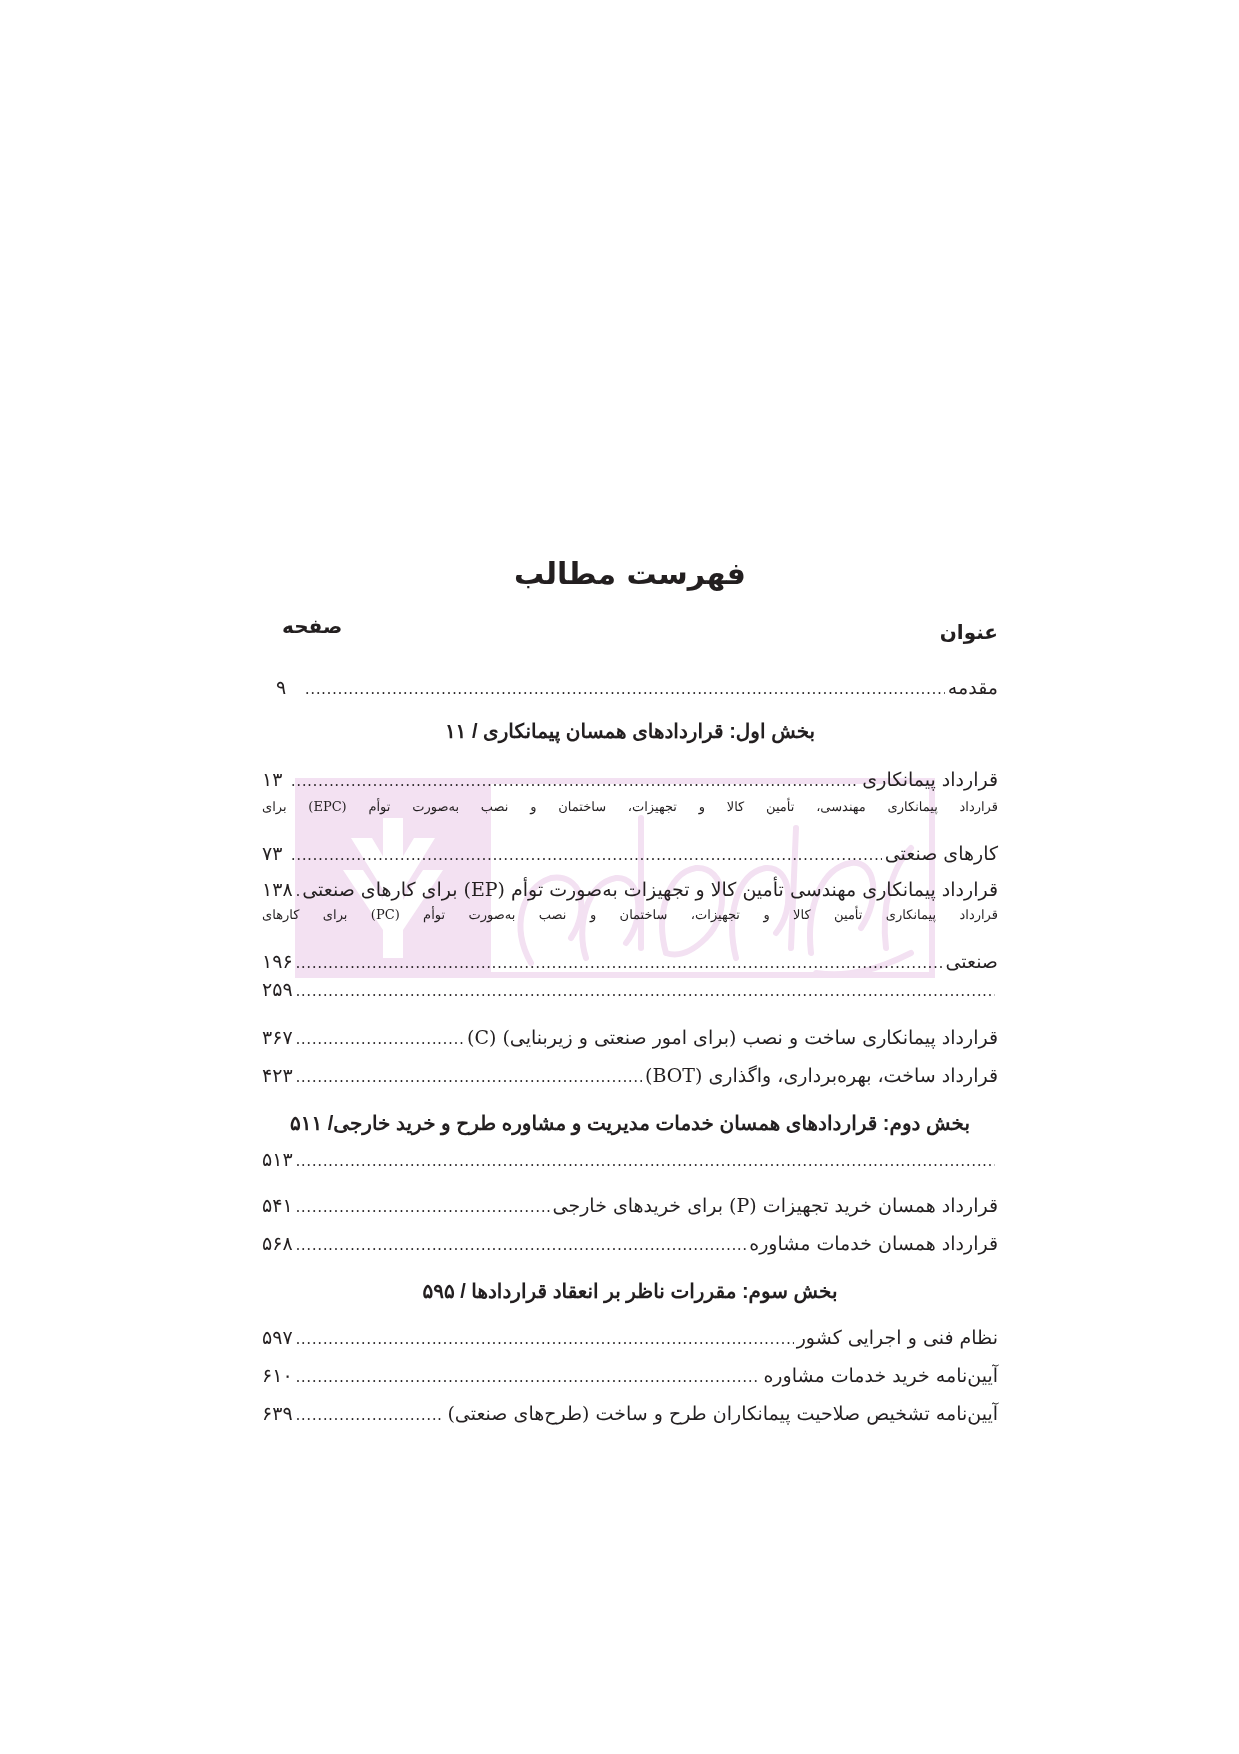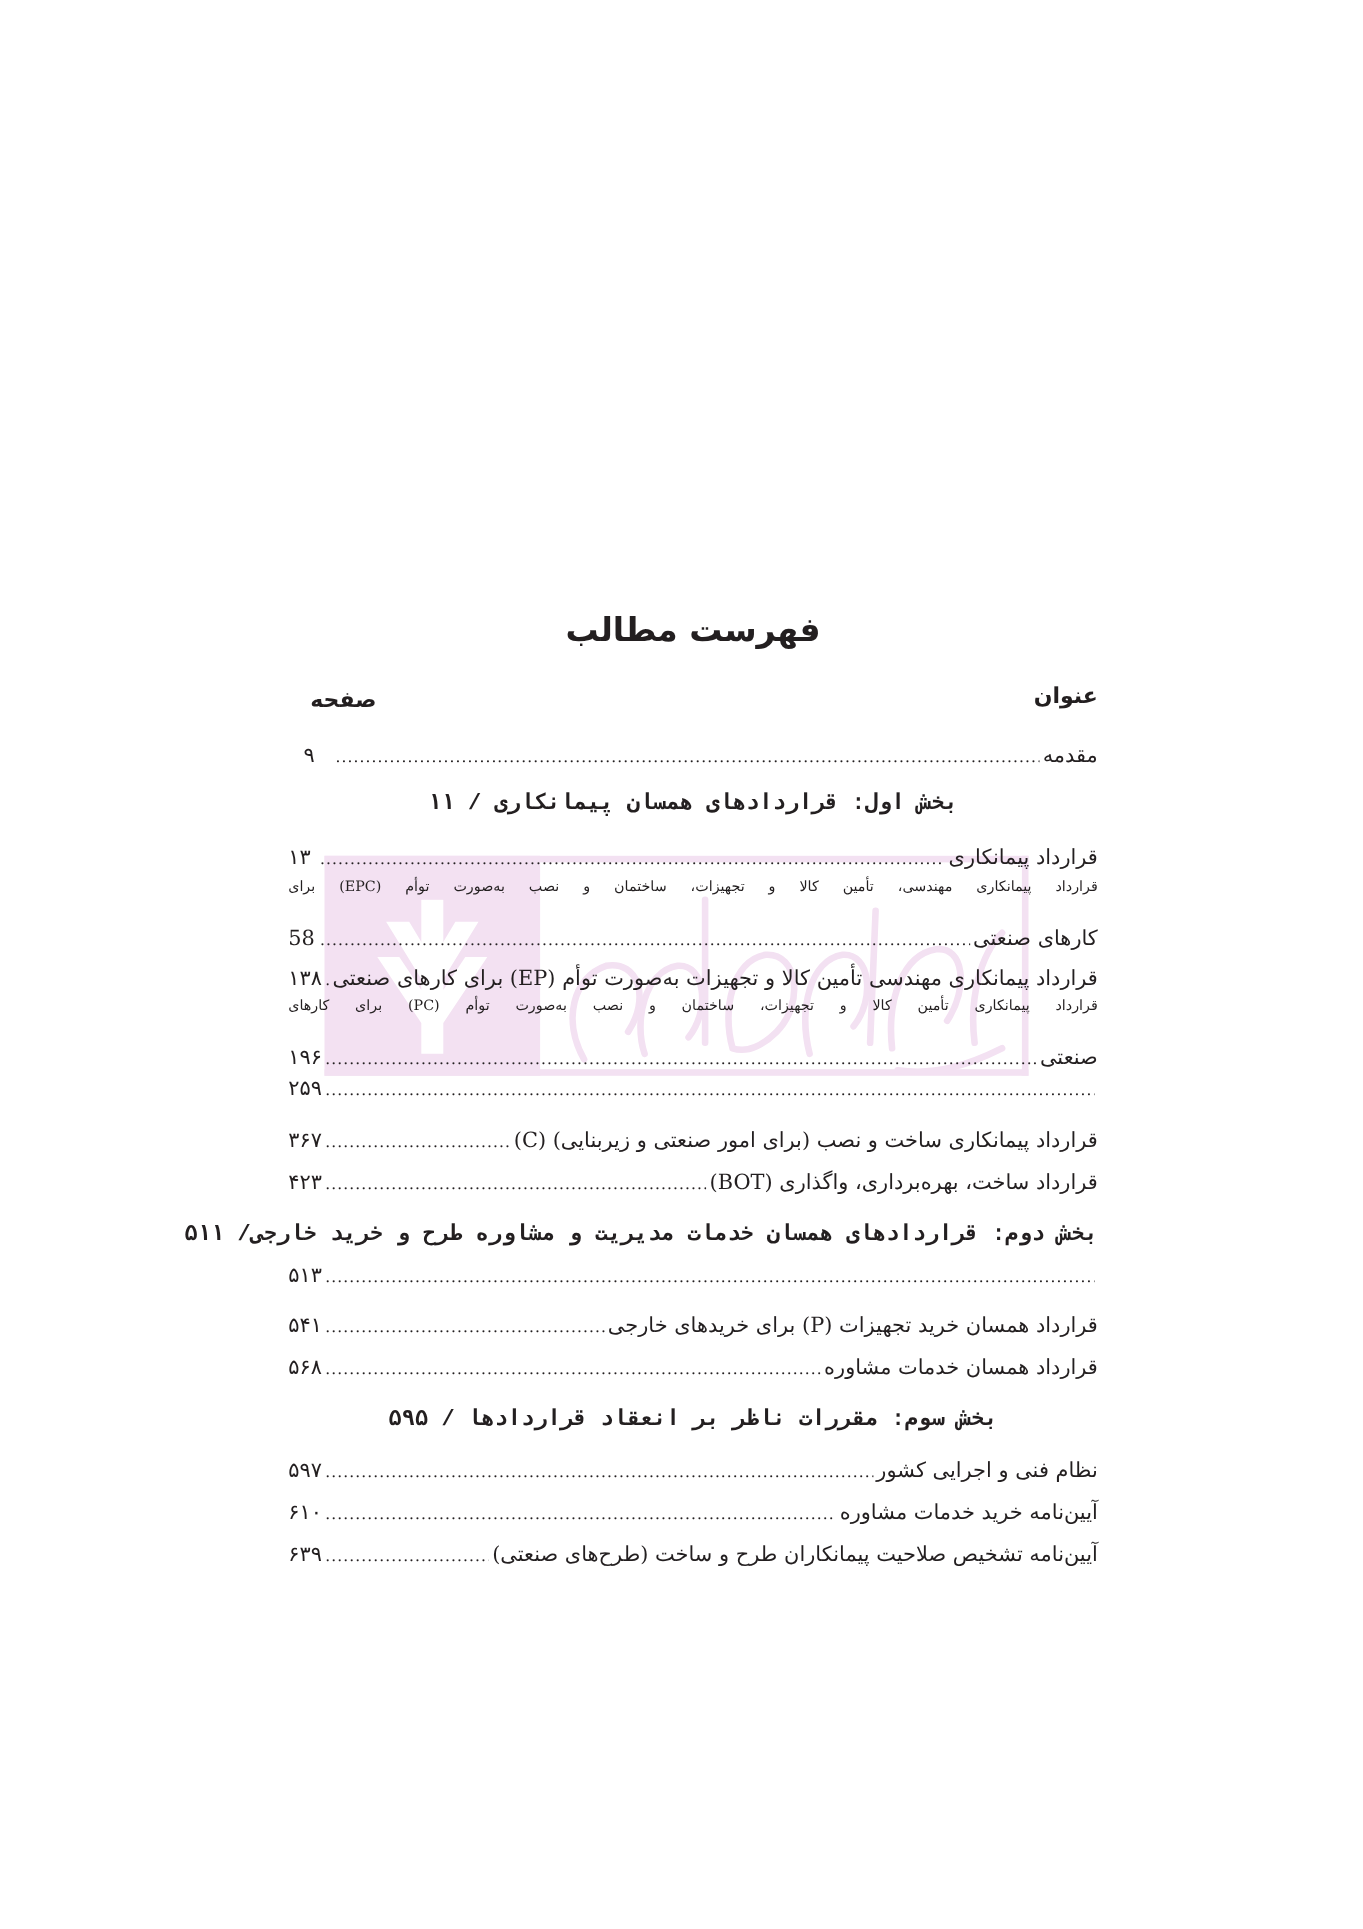--- a/index.html
+++ b/index.html
@@ -71,21 +71,21 @@
     .col-headers {
       position: absolute;
       top: 610px;
       left: 0; right: 0;
       height: 32px;
       font-family: "DejaVu Sans", sans-serif;
       font-weight: bold;
       font-size: 20px;
     }
     .col-title { position: absolute; right: 0; top: 0; margin-top: 10px; }
-    .col-page { position: absolute; left: 20px; top: 14px; }
+    .col-page { position: absolute; left: 20px; top: 4px; }
 
     .toc-row {
       position: absolute;
       left: 0; right: 0;
       height: 34px;
       display: flex;
       flex-direction: row;
       align-items: baseline;
       font-size: 19px;
       line-height: 34px;
@@ -117,21 +117,21 @@
       line-height: 34px;
       text-align: justify;
       text-align-last: justify;
       white-space: nowrap;
       overflow: hidden;
     }
     .section-heading {
       position: absolute;
       left: 0; right: 0;
       text-align: center;
-      font-family: Liberation Mono, monospace;
+      font-family: Liberation Sans, sans-serif;
       font-weight: bold;
       font-size: 20px;
       line-height: 34px;
       white-space: nowrap;
     }
   </style>
 </head>
 <body>
 
 <div class="page">
@@ -180,21 +180,21 @@
     <div class="toc-row" style="top:752px;">
       <span class="toc-text">قرارداد پیمانکاری</span>
       <span class="toc-leader"></span>
       <span class="toc-page">۱۳</span>
     </div>
 
     <div class="toc-wrap-line" style="top:790px;">قرارداد پیمانکاری مهندسی، تأمین کالا و تجهیزات، ساختمان و نصب به‌صورت توأم (EPC) برای</div>
     <div class="toc-row" style="top:826px;">
       <span class="toc-text">کارهای صنعتی</span>
       <span class="toc-leader"></span>
-      <span class="toc-page">58</span>
+      <span class="toc-page">۷۳</span>
     </div>
 
     <div class="toc-row" style="top:862px;">
       <span class="toc-text">قرارداد پیمانکاری مهندسی تأمین کالا و تجهیزات به‌صورت توأم (EP) برای کارهای صنعتی</span>
       <span class="toc-leader"></span>
       <span class="toc-page">۱۳۸</span>
     </div>
 
     <div class="toc-wrap-line" style="top:898px;">قرارداد پیمانکاری تأمین کالا و تجهیزات، ساختمان و نصب به‌صورت توأم (PC) برای کارهای</div>
     <div class="toc-row" style="top:934px;">

